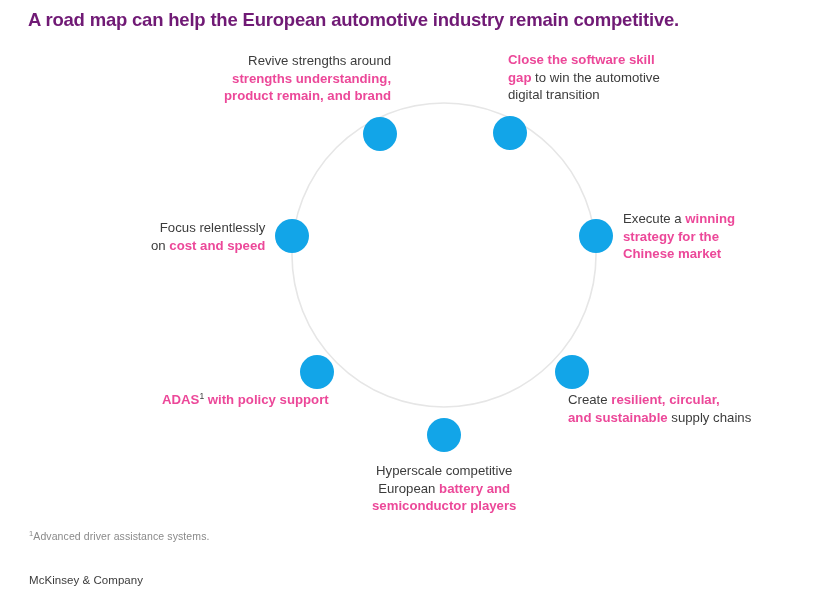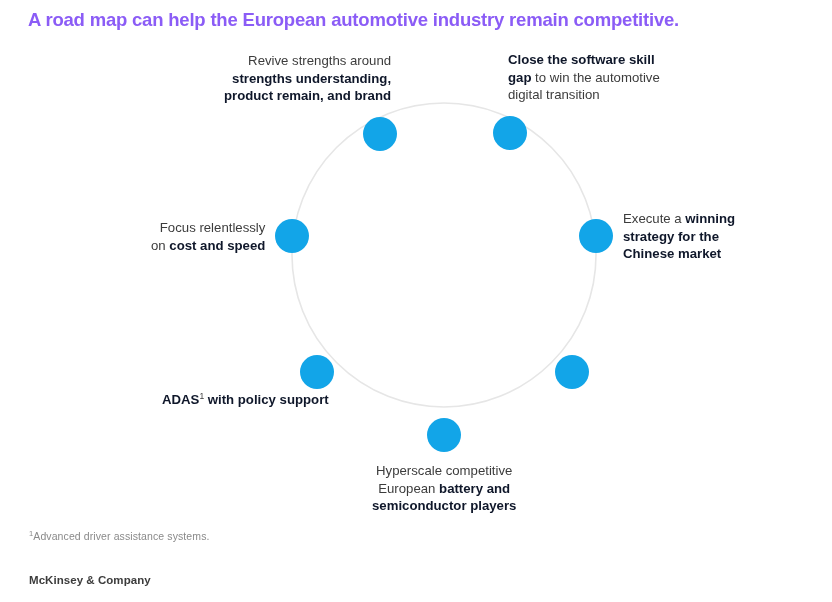--- a/index.html
+++ b/index.html
@@ -17,21 +17,21 @@
   }
 
   #page-title {
     position: absolute;
     left: 28px;
     top: 8px;
     width: 790px;
     font-size: 18.5px;
     font-weight: bold;
     letter-spacing: -0.2px;
-    color: #8b5cf6;
+    color: #701a75;
     line-height: 1.3;
   }
 
   #diagram {
     position: absolute;
     left: 0;
     top: 0;
     width: 832px;
     height: 602px;
   }
@@ -57,21 +57,21 @@
   .node-label {
     position: absolute;
     font-size: 13.2px;
     line-height: 1.33;
     color: #3c3c3c;
     font-weight: normal;
     white-space: nowrap;
   }
   .node-label b {
     font-weight: bold;
-    color: #0f172a;
+    color: #ec4899;
   }
   .node-label .ln { display: block; }
 
   .al-right { text-align: right; }
   .al-left  { text-align: left; }
   .al-center{ text-align: center; }
 
   #footnote {
     position: absolute;
     left: 29px;
@@ -84,21 +84,21 @@
     font-size: 7.5px;
     vertical-align: super;
     line-height: 0;
   }
 
   #brand {
     position: absolute;
     left: 29px;
     top: 574px;
     font-size: 11.5px;
-    font-weight: bold;
+    font-weight: normal;
     color: #3c3c3c;
     letter-spacing: 0.05px;
   }
 
   sup.fn {
     font-size: 8.5px;
     vertical-align: super;
     line-height: 0;
   }
 </style>
@@ -136,20 +136,24 @@
       <span class="ln"><span>on </span><b>cost and speed</b></span>
     </div>
   <div class="node-label al-left" id="label-3" style="visibility: visible; left: 623px; top: 210px;">
       <span class="ln"><span>Execute a </span><b>winning</b></span>
       <span class="ln"><b>strategy for the</b></span>
       <span class="ln"><b>Chinese market</b></span>
     </div>
   <div class="node-label al-right" id="label-4" style="visibility: visible; left: 162px; top: 391px;">
       <span class="ln"><b>ADAS</b><sup class="fn">1</sup><b> with policy support</b></span>
     </div>
+  <div class="node-label al-left" id="label-5" style="visibility: visible; left: 568px; top: 391px;">
+      <span class="ln"><span>Create </span><b>resilient, circular,</b></span>
+      <span class="ln"><b>and sustainable</b><span> supply chains</span></span>
+    </div>
   <div class="node-label al-center" id="label-6" style="visibility: visible; left: 372px; top: 462px;">
       <span class="ln"><span>Hyperscale competitive</span></span>
       <span class="ln"><span>European </span><b>battery and</b></span>
       <span class="ln"><b>semiconductor players</b></span>
     </div>
 
 </div>
 
 <div id="footnote">
   <sup>1</sup><span>Advanced driver assistance systems.</span>

